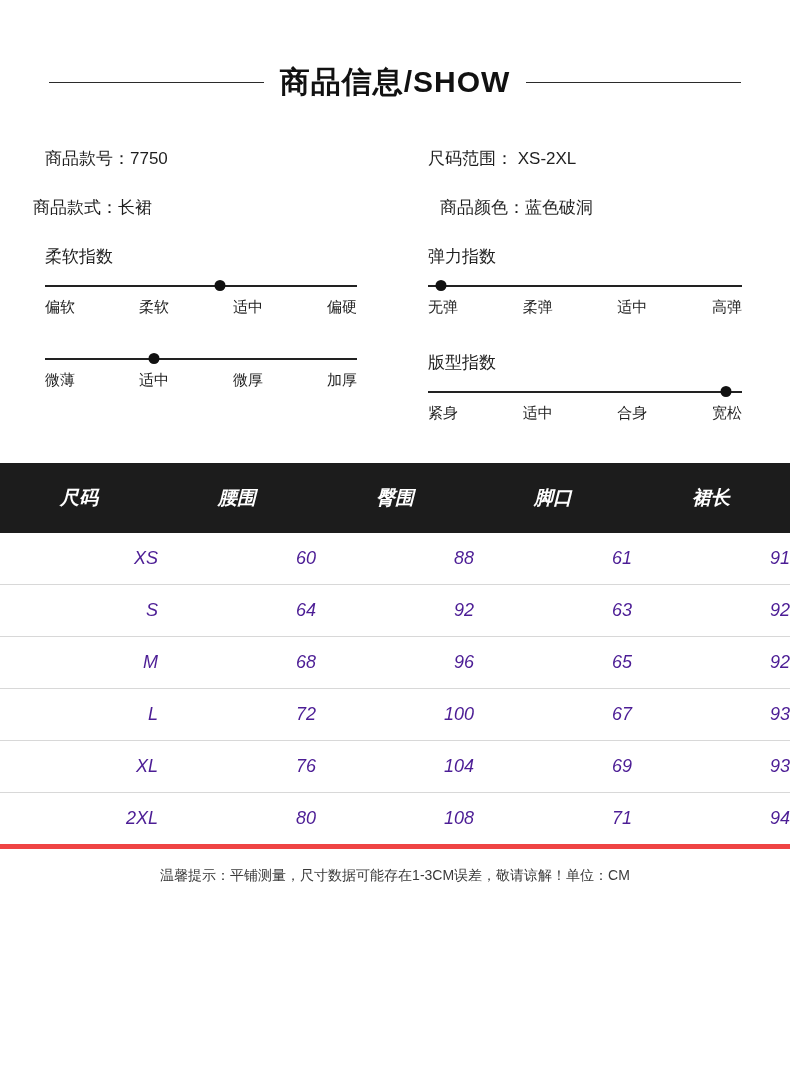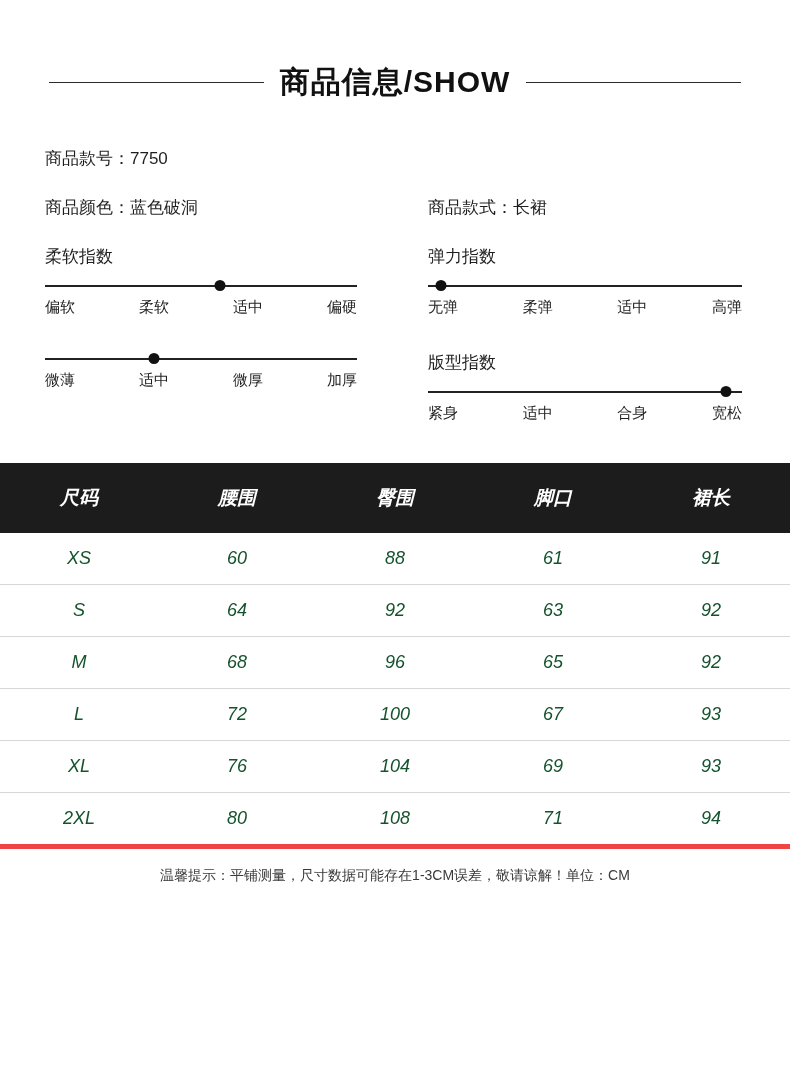--- a/index.html
+++ b/index.html
@@ -119,24 +119,24 @@
     background: #1c1c1c;
     color: #ffffff;
     font-size: 19px;
     font-weight: bold;
     padding: 22px 0;
     text-align: center;
     border: none;
   }
   .size-table tbody td {
     font-size: 18px;
-    text-align: center;
+    text-align: right;
     padding: 15px 0;
     border-bottom: 1px solid #d8d8d8;
-    color: #14532d;
+    color: #4c1d95;
   }
   .size-table tbody tr:last-child td {
     border-bottom: 5px solid #ef4444;
   }
 
   
   .note {
     text-align: center;
     font-size: 14px;
     color: #3a3a3a;
@@ -151,28 +151,31 @@
   <div class="title">商品信息/SHOW</div>
   <div class="rule"></div>
 </div>
 
 <div class="info-block">
 
   <div class="info-row">
     <div class="info-cell left">
       <span class="info-label">商品款号：</span><span class="info-value">7750</span>
     </div>
+    <div class="info-cell right">
+      <span class="info-label">尺码范围：</span>&nbsp;<span class="info-value">XS-2XL</span>
+    </div>
   </div>
 
   <div class="info-row">
+    <div class="info-cell right">
+      <span class="info-label">商品款式：</span><span class="info-value">长裙</span>
+    </div>
     <div class="info-cell left">
       <span class="info-label">商品颜色：</span><span class="info-value">蓝色破洞</span>
-    </div>
-    <div class="info-cell right">
-      <span class="info-label">商品款式：</span><span class="info-value">长裙</span>
     </div>
   </div>
 
 </div>
 
 <div class="meters">
 
   <div class="meter col-left">
     <div class="meter-title">柔软指数</div>
     <div class="meter-track">

